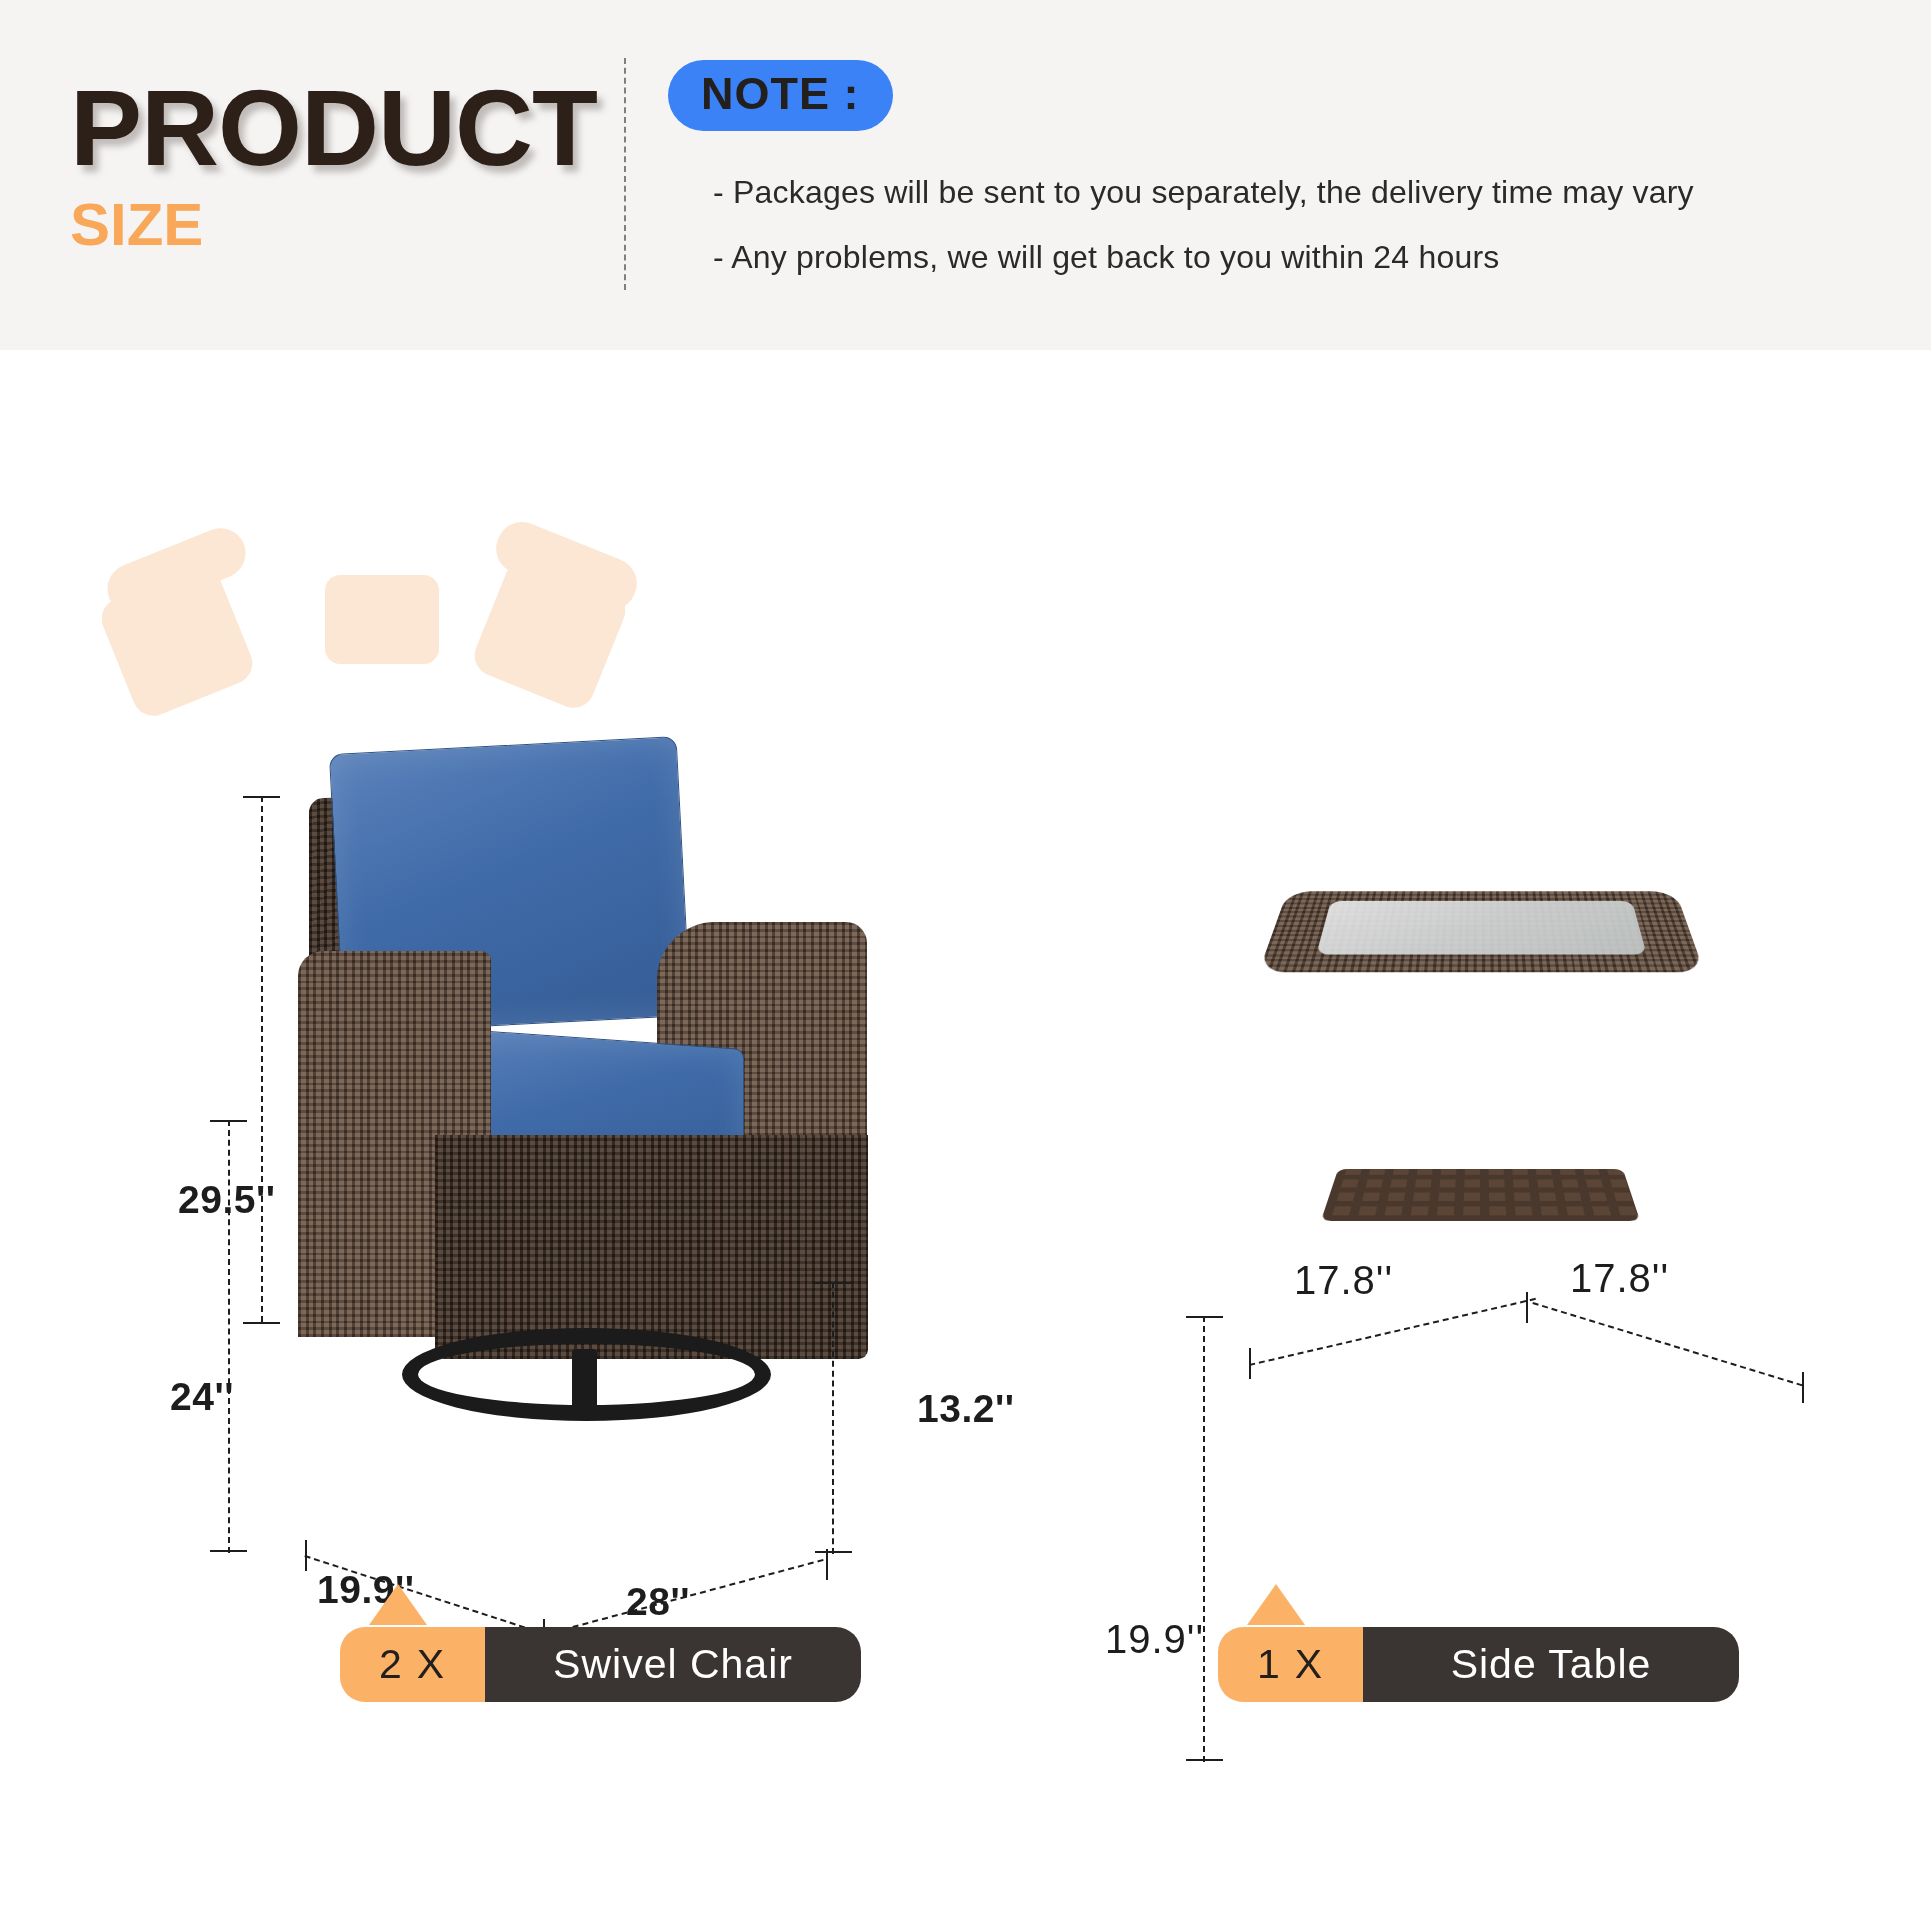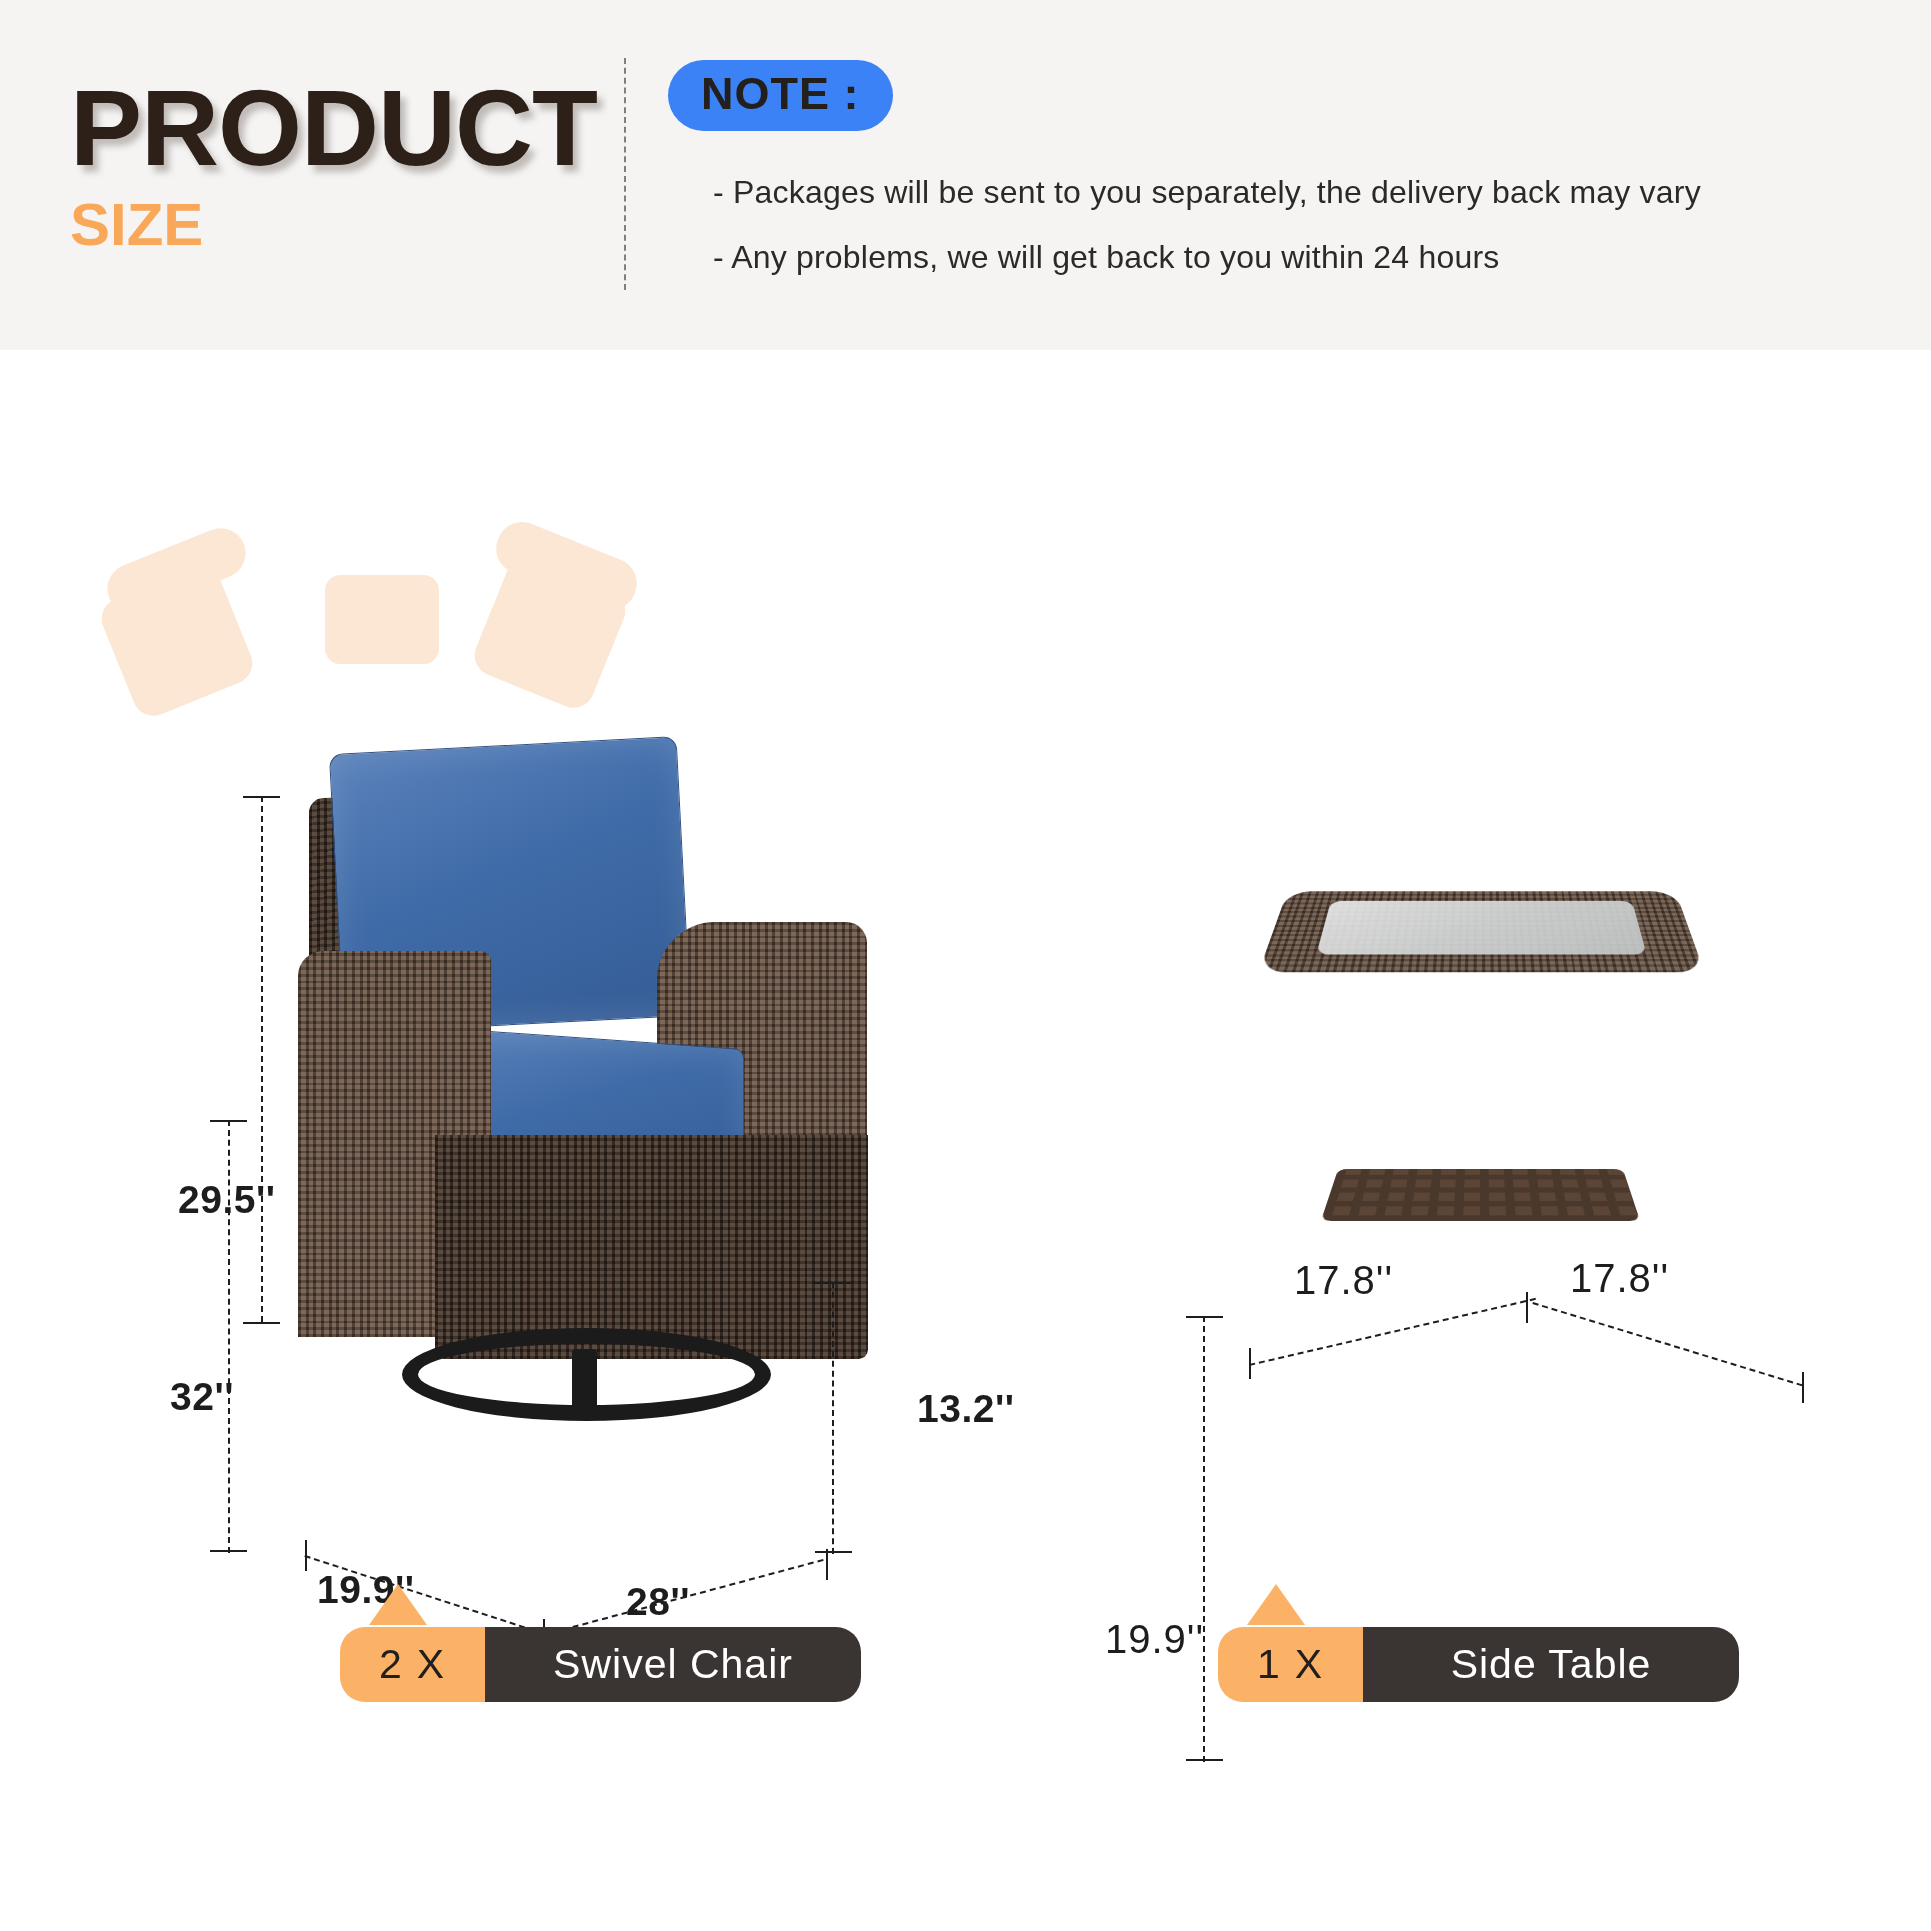--- a/index.html
+++ b/index.html
@@ -183,21 +183,21 @@
       <div id="product-word">PRODUCT</div>
       <div id="size-word">SIZE</div>
     </div>
 
     <div id="divider"></div>
 
     <div id="note-pill">
       <span id="note-pill-label">NOTE :</span>
     </div>
 
-    <div class="note-line" id="note-line-0">- Packages will be sent to you separately, the delivery back may vary</div>
+    <div class="note-line" id="note-line-0">- Packages will be sent to you separately, the delivery time may vary</div>
     <div class="note-line" id="note-line-1">- Any problems, we will get back to you within 24 hours</div>
 
   </div>
 </div>
 
 <div id="watermark">
   <div class="wm" id="wm-a1"></div>
   <div class="wm" id="wm-a2"></div>
   <div class="wm" id="wm-b"></div>
   <div class="wm" id="wm-c1"></div>
@@ -212,21 +212,21 @@
     <div class="wicker" id="ch-arm-right"></div>
     <div class="cushion" id="ch-seat-cushion"></div>
     <div class="wicker" id="ch-arm-left"></div>
     <div class="wicker-dk" id="ch-body"></div>
     <div id="ch-base-post"></div>
     <div id="ch-base-ellipse"></div>
   </div>
 
   <div class="gl gl-v" style="left:261px; top:446px; height:526px;"></div>
   <div class="tick-h" style="left:243px; top:446px; width:37px;"></div>
-  <div class="dim dim-bold" style="left:170px; top:1025px;">32''</div>
+  <div class="dim dim-bold" style="left:170px; top:1025px;">24''</div>
   <div class="dim dim-bold" style="left:178px; top:828px;">29.5''</div>
 
   <div class="gl gl-v" style="left:228px; top:770px; height:433px;"></div>
   <div class="tick-h" style="left:210px; top:770px; width:37px;"></div>
   <div class="tick-h" style="left:210px; top:1200px; width:37px;"></div>
   <div class="tick-h" style="left:243px; top:972px; width:37px;"></div>
 
   <div class="gl gl-v" style="left:832px; top:932px; height:272px;"></div>
   <div class="tick-h" style="left:815px; top:932px; width:37px;"></div>
   <div class="tick-h" style="left:815px; top:1201px; width:37px;"></div>

